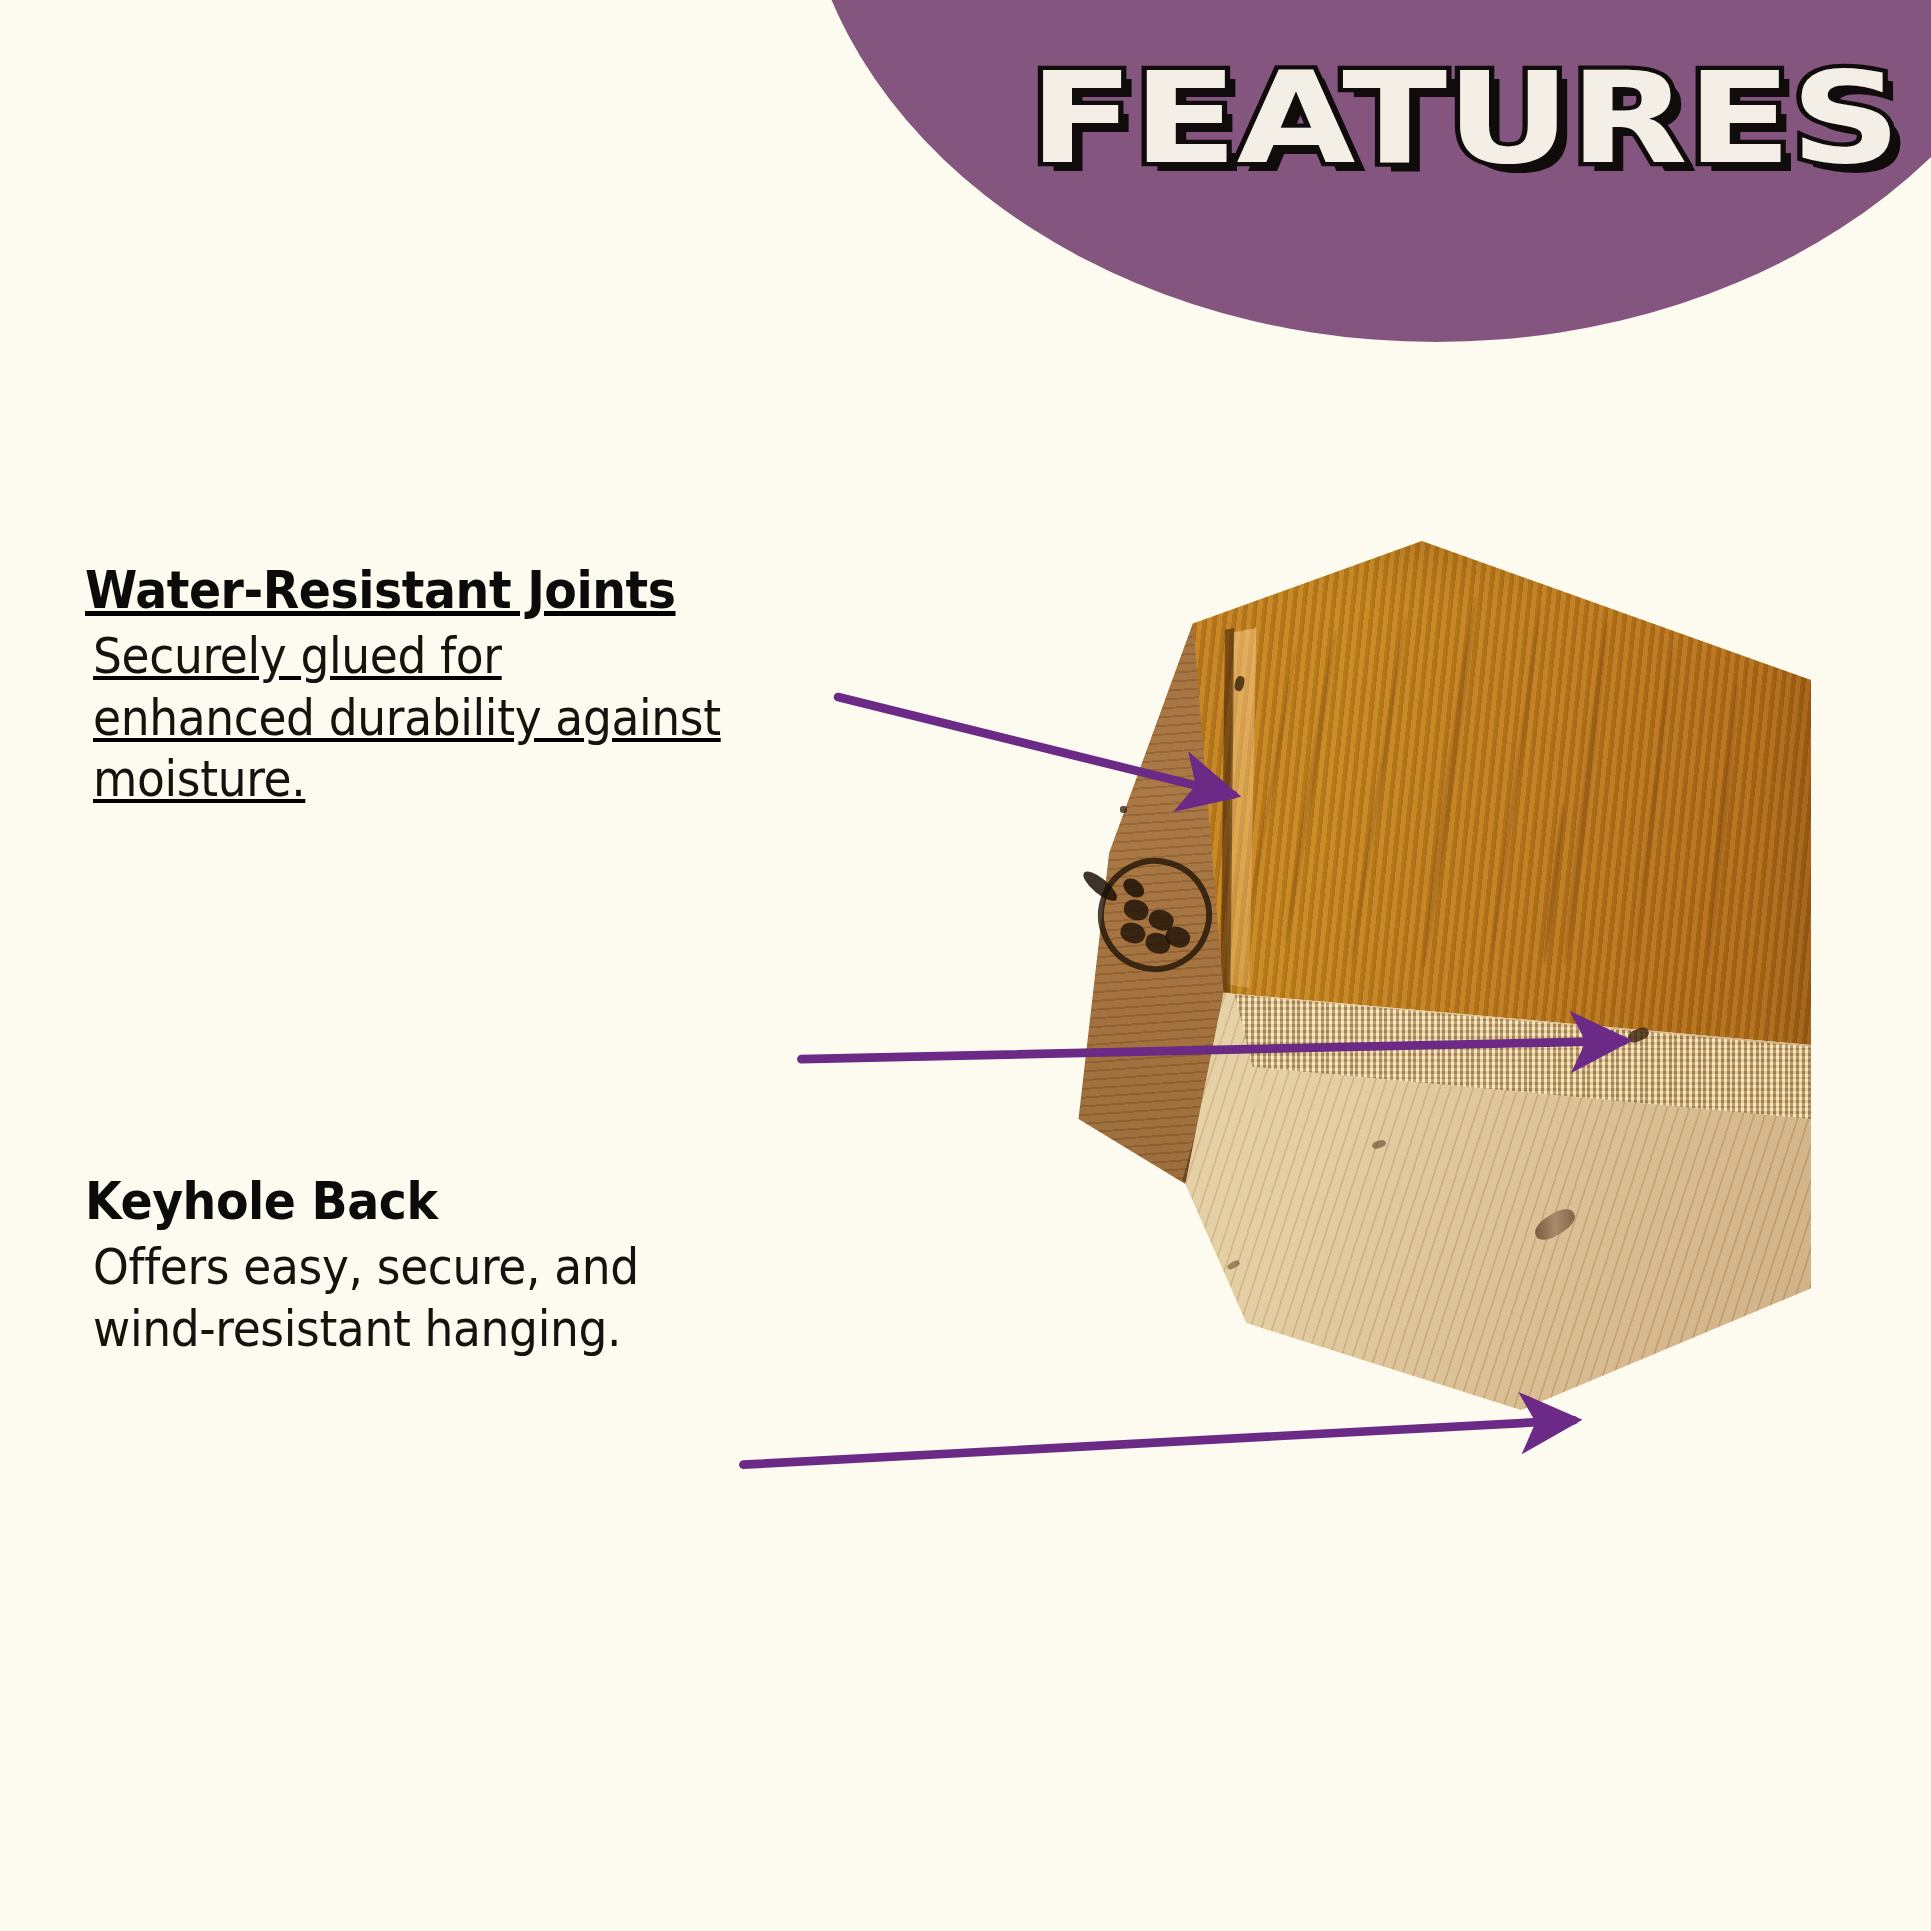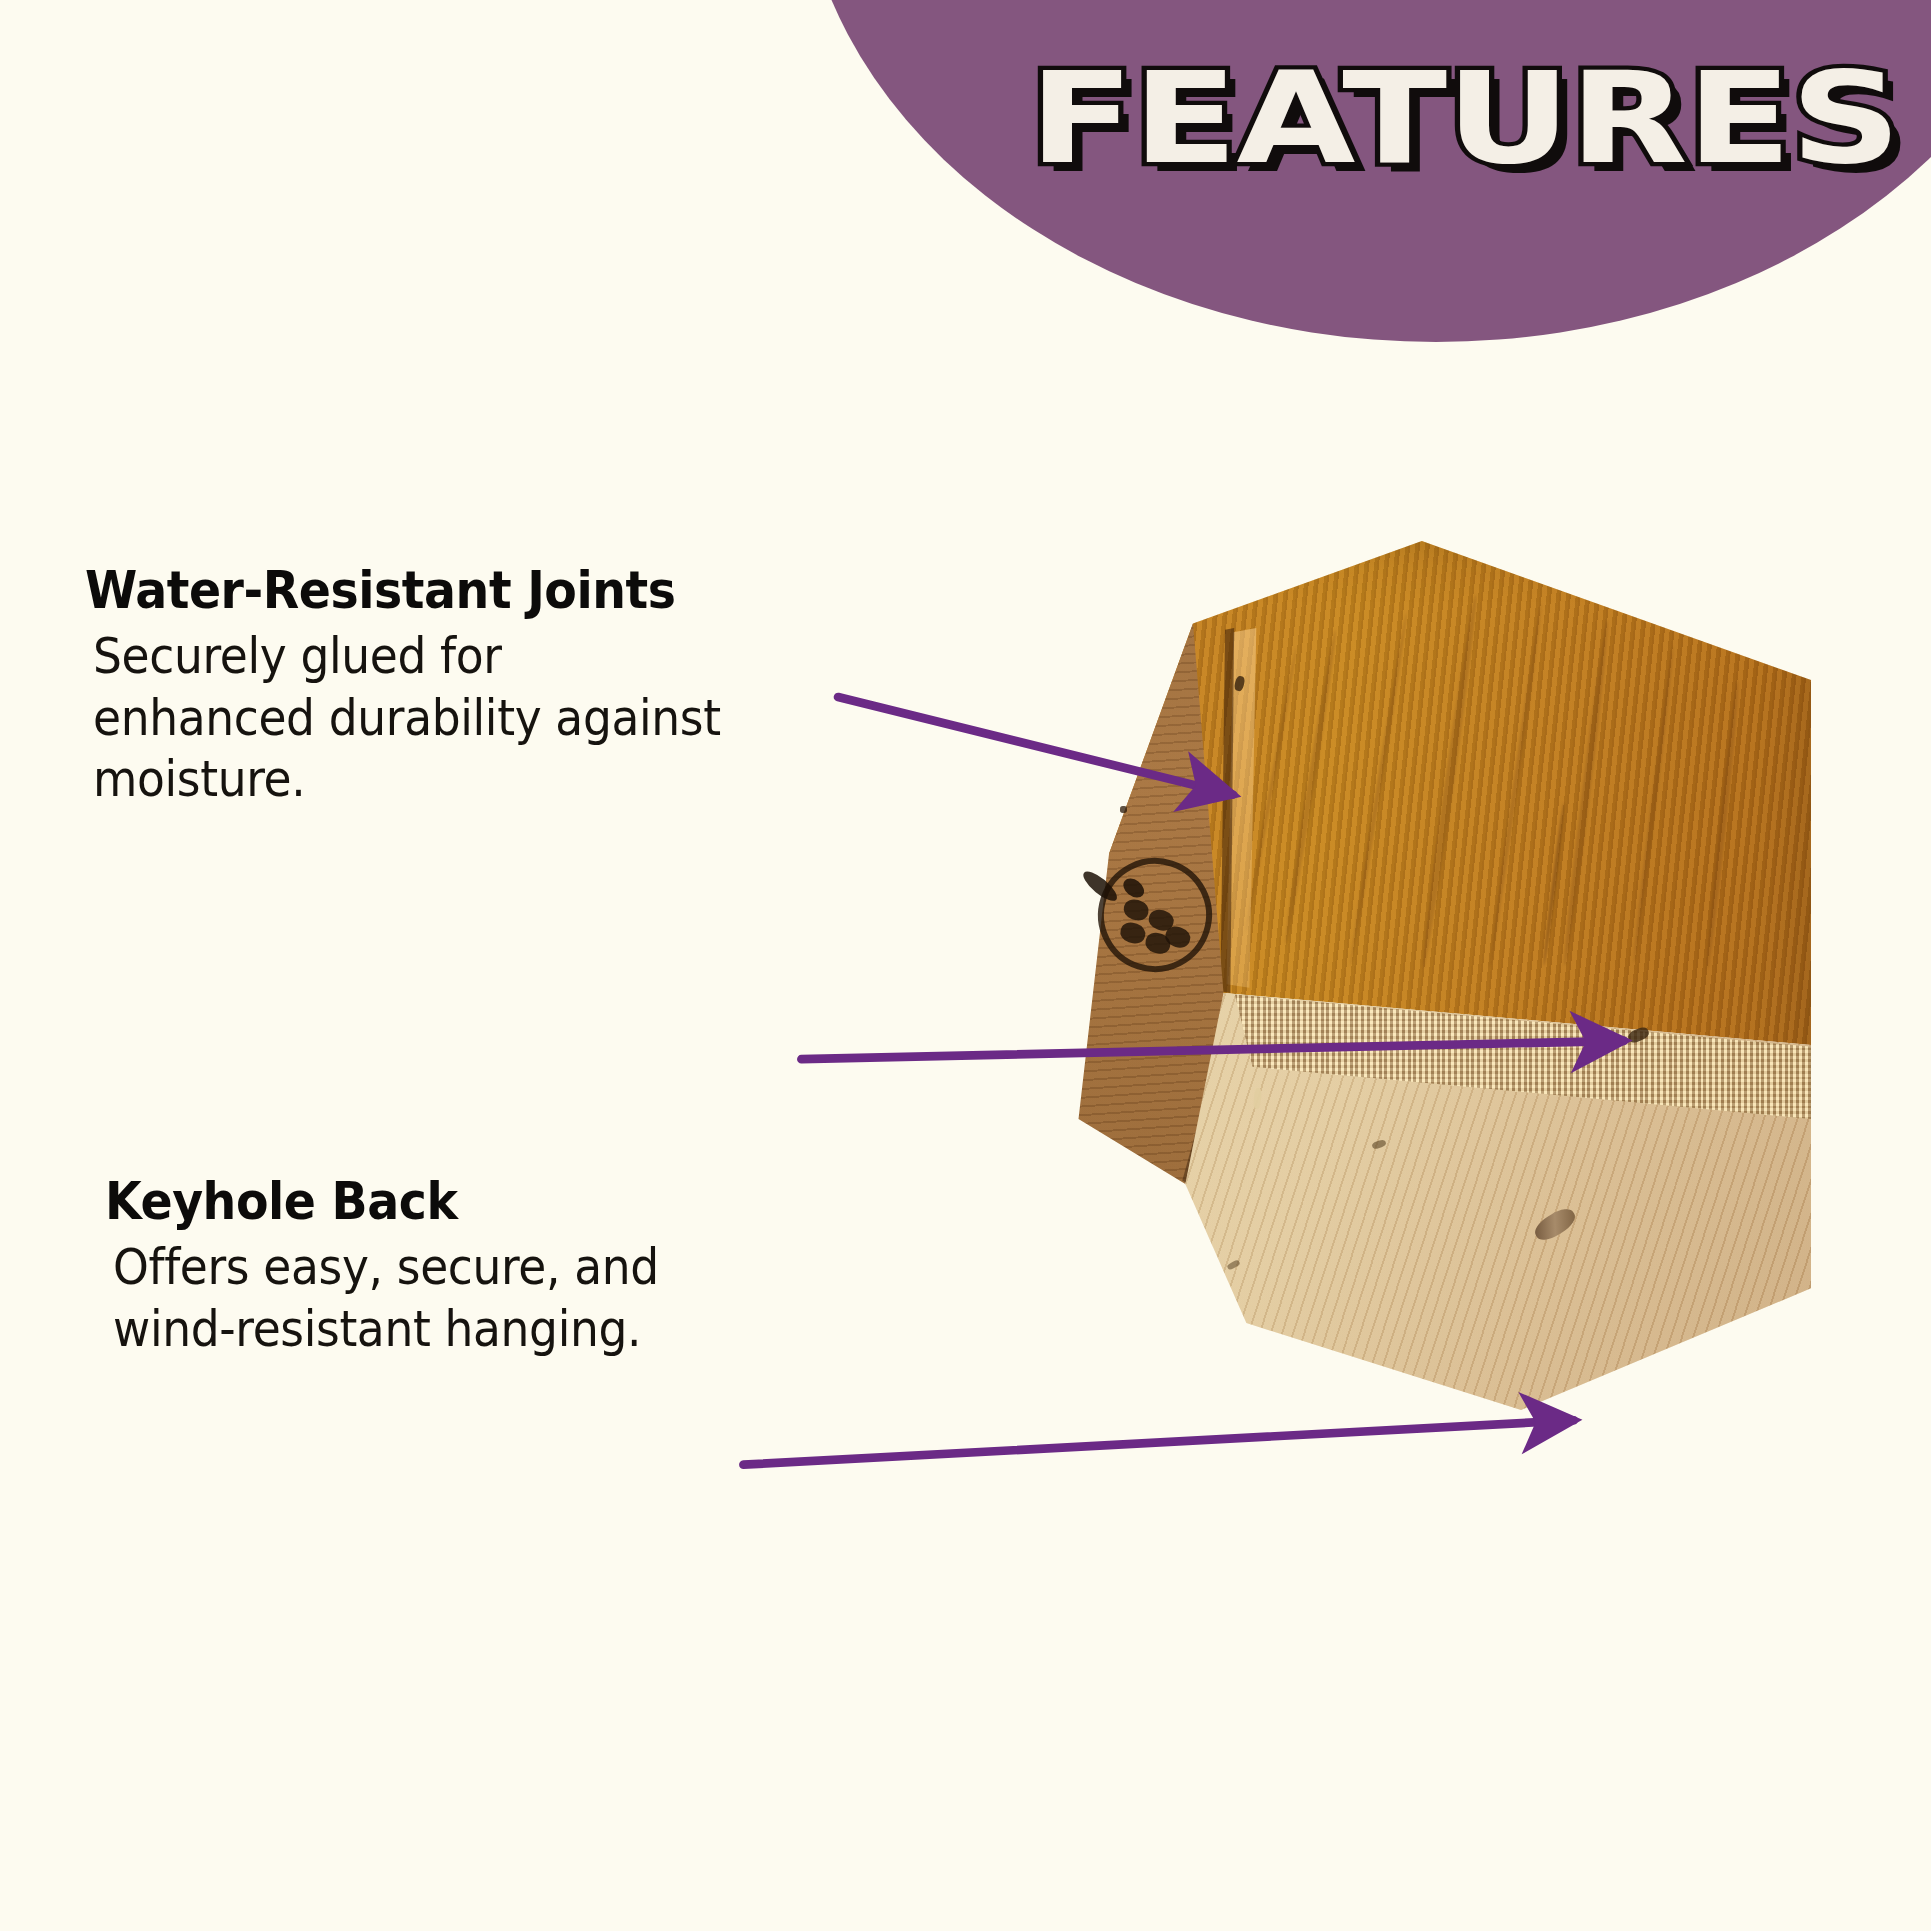--- a/index.html
+++ b/index.html
@@ -55,25 +55,25 @@
   .feature .f-body{
     font-family:"DejaVu Sans", sans-serif;
     font-weight:400;
     font-size:49px;
     line-height:1.26;
     color:#16130F;
     letter-spacing:-0.4px;
     transform:scaleX(0.93);
     transform-origin:left top;
   }
-  #feat-1{ left:85px; top:562px; }
+  #feat-1{ left:85px; top:562px;text-decoration:underline; }
   #feat-1 .f-body{ margin-left:7.7px; margin-top:6.8px; width:676px; }
   #feat-2{ left:75px; top:840px; }
   #feat-2 .f-body{ margin-left:1.9px; margin-top:6.8px; width:676px; }
-  #feat-3{ left:85px; top:1173px;margin-left:20px; }
+  #feat-3{ left:85px; top:1173px; }
   #feat-3 .f-body{ margin-left:7.7px; margin-top:6.8px; width:676px; }
 
   
   .arrow-layer{ position:absolute; inset:0; pointer-events:none; }
 
   
   .product{ position:absolute; left:1048px; top:541px; width:763px; height:869px; }
 
   .photo-clip{ position:absolute; inset:0; }
 

